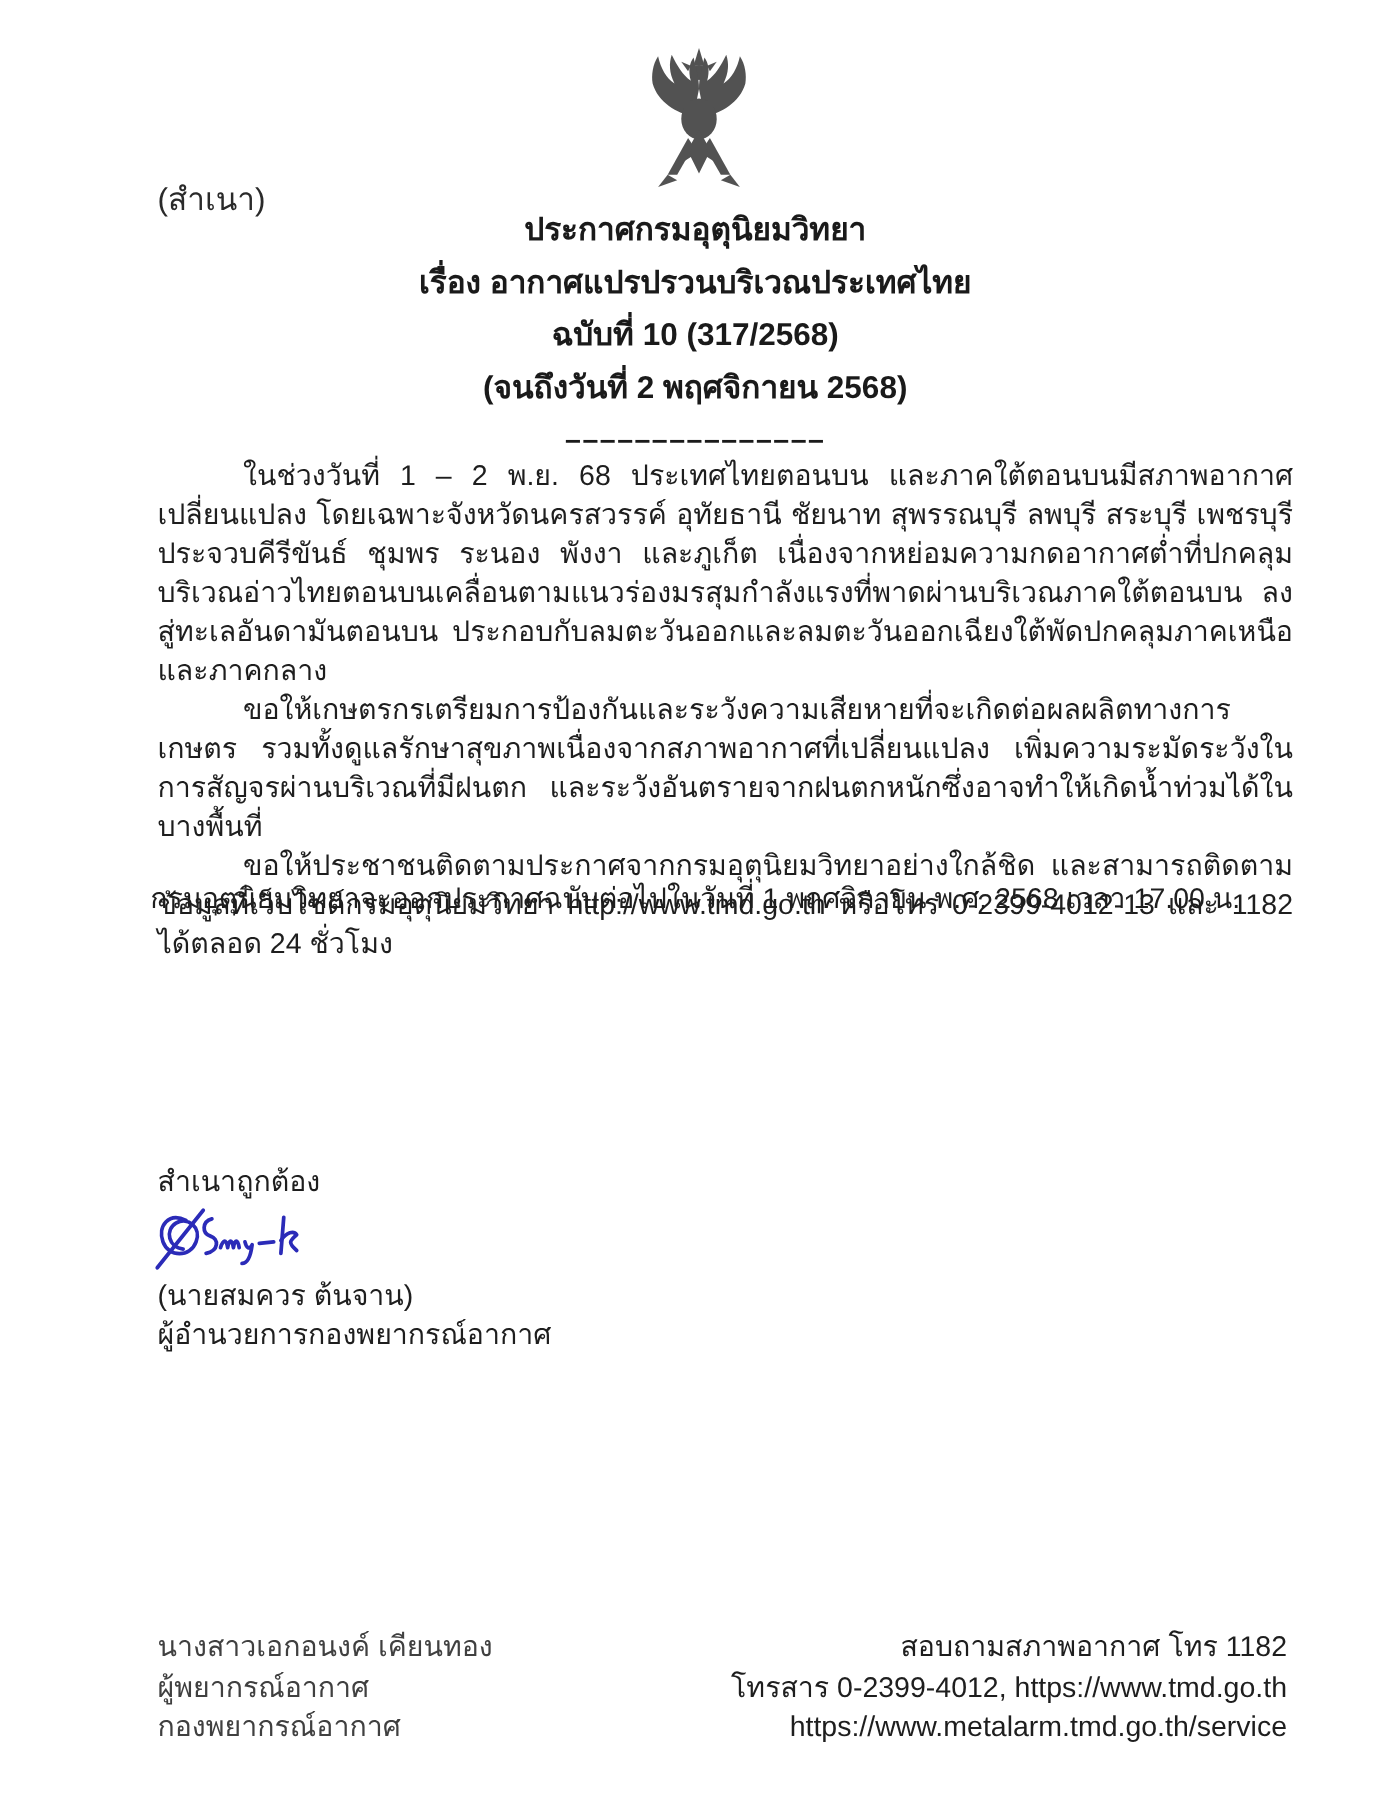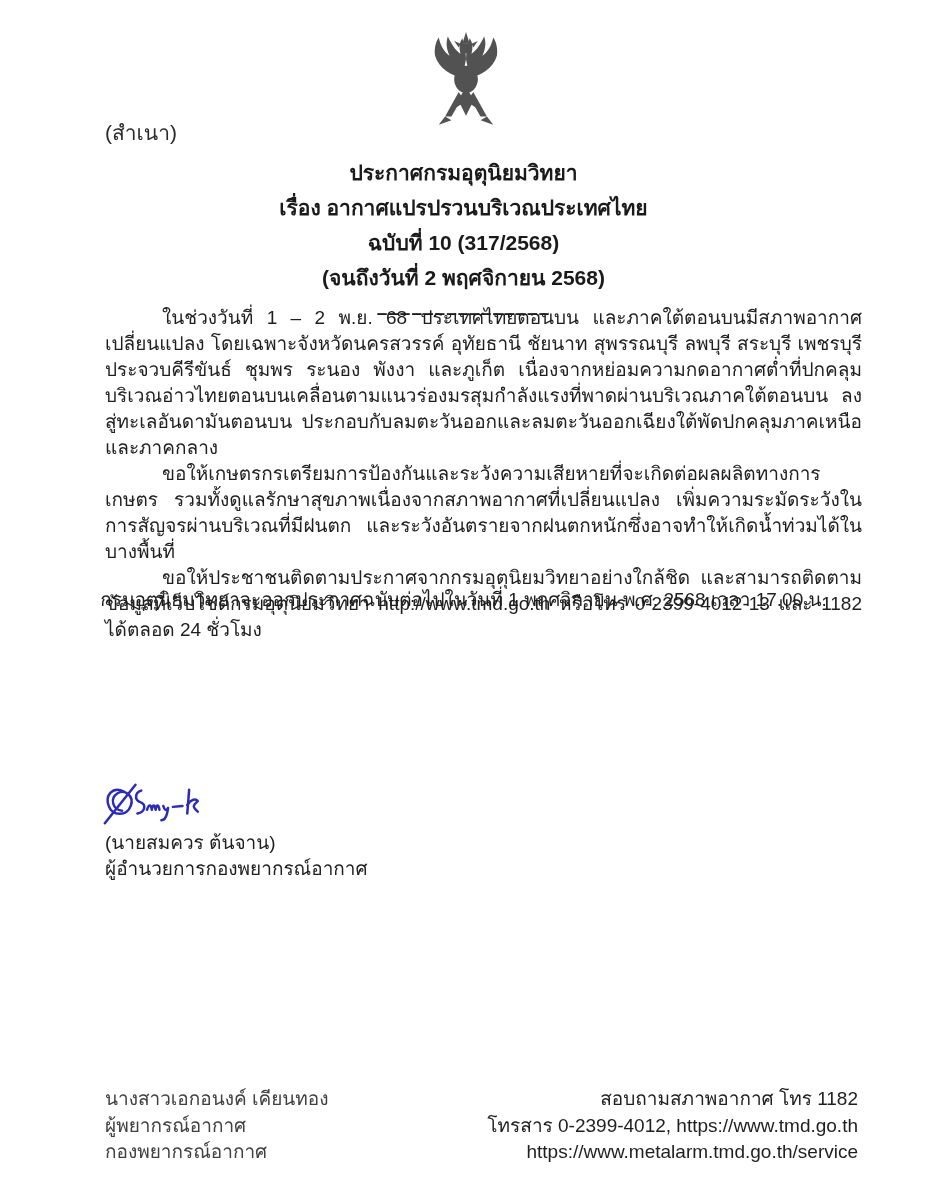--- a/index.html
+++ b/index.html
@@ -22,21 +22,21 @@
   .copy-label {
     position: absolute;
     left: 105px;
     top: 116px;
     font-size: 21px;
     color: #2a2a2a;
   }
   .title-block {
     position: absolute;
     left: 0;
-    top: 155px;
+    top: 136px;
     width: 927px;
     text-align: center;
     font-weight: bold;
     font-size: 21px;
     line-height: 35px;
     color: #1a1a1a;
   }
   .title-block .divider {
     font-weight: bold;
     font-size: 19px;
@@ -149,20 +149,21 @@
     <p>ขอให้เกษตรกรเตรียมการป้องกันและระวังความเสียหายที่จะเกิดต่อผลผลิตทางการเกษตร รวมทั้งดูแลรักษาสุขภาพเนื่องจากสภาพอากาศที่เปลี่ยนแปลง เพิ่มความระมัดระวังในการสัญจรผ่านบริเวณที่มีฝนตก และระวังอันตรายจากฝนตกหนักซึ่งอาจทำให้เกิดน้ำท่วมได้ในบางพื้นที่</p>
     <p>ขอให้ประชาชนติดตามประกาศจากกรมอุตุนิยมวิทยาอย่างใกล้ชิด และสามารถติดตามข้อมูลที่เว็บไซต์กรมอุตุนิยมวิทยา http://www.tmd.go.th หรือโทร 0-2399-4012-13 และ 1182 ได้ตลอด 24 ชั่วโมง</p>
   </div>
 
   <div class="issued-block">
     <div>กรมอุตุนิยมวิทยาจะออกประกาศฉบับต่อไปในวันที่ 1 พฤศจิกายน พ.ศ. 2568 เวลา 17.00 น.</div>
   </div>
 
 
   <div class="certify-block">
+    <div class="certify-label">สำเนาถูกต้อง</div>
     <div class="signature-wrap">
       <svg viewBox="0 0 120 50" width="115" height="48" aria-hidden="true">
         <g fill="none" stroke="#2b2bb8" stroke-width="2.6" stroke-linecap="round" stroke-linejoin="round">
           <path d="M24 12 C12 6 4 16 8 27 C12 38 27 38 31 27 C35 17 25 9 17 14 C9 19 12 31 22 32"></path>
           <path d="M4 45 L36 5"></path>
           <path d="M42 11 C35 13 35 21 41 23 C47 25 47 33 38 35"></path>
           <path d="M48 31 C50 25 52 25 53 31 C54 25 56 25 57 31 C58 25 60 25 61 31"></path>
           <path d="M65 27 C66 31 68 33 70 29 C69 37 67 42 63 42"></path>
           <path d="M75 28 L85 27"></path>
           <path d="M92 10 L90 35"></path>

